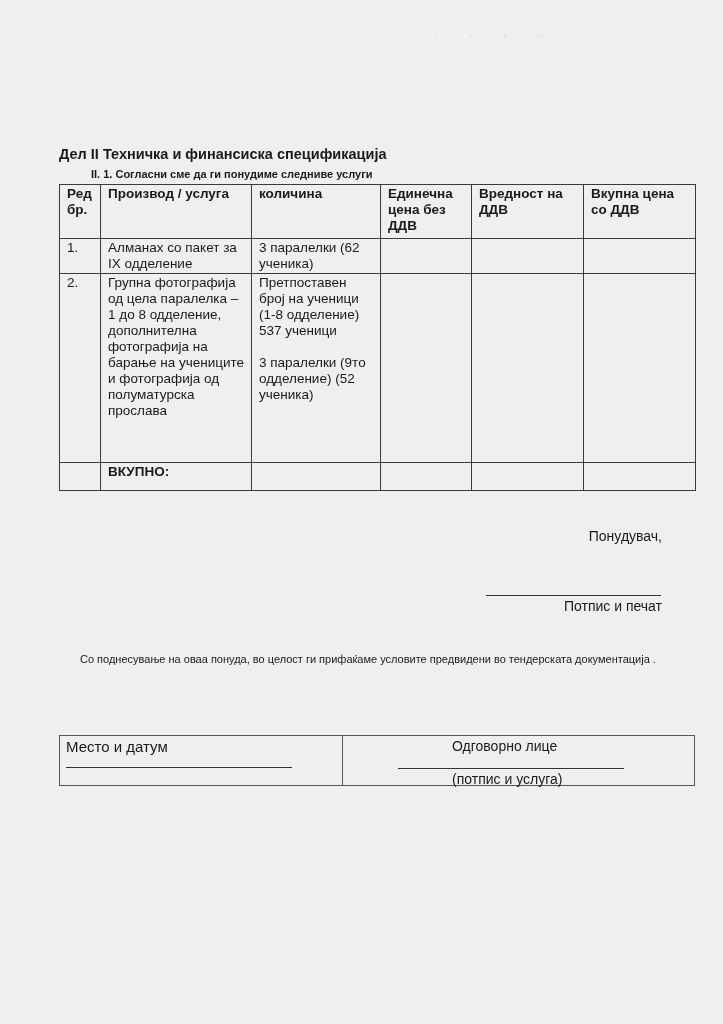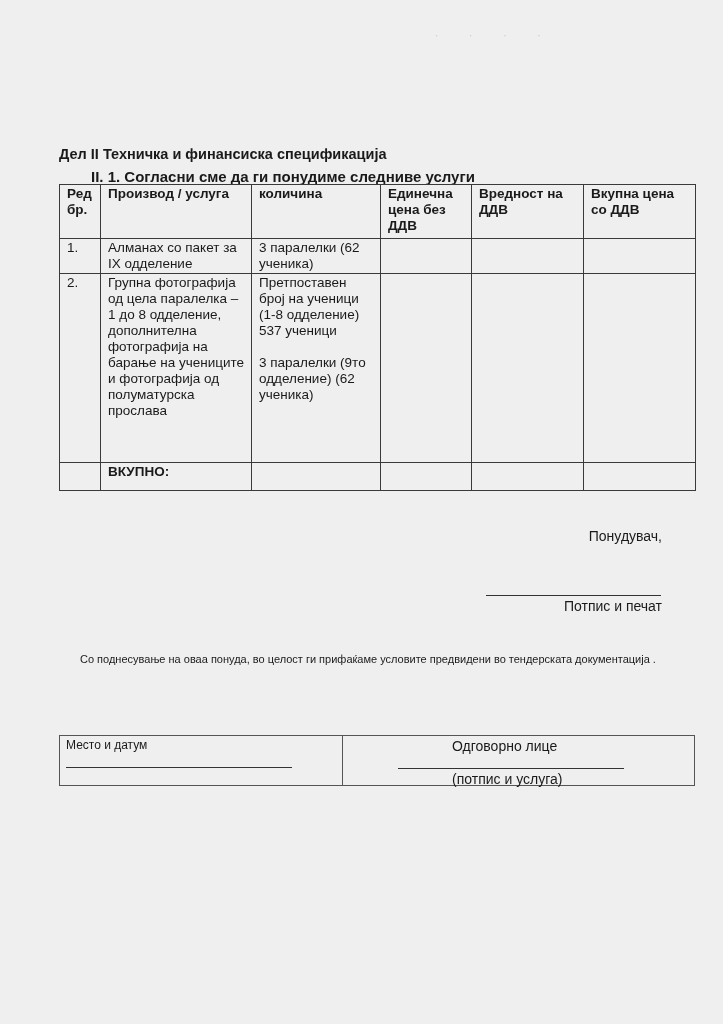--- a/index.html
+++ b/index.html
@@ -3,21 +3,21 @@
 <meta charset="utf-8">
 <style>
   html, body { margin: 0; padding: 0; }
   body {
     width: 723px; height: 1024px; background: #efefef; position: relative;
     font-family: "Liberation Sans", sans-serif; color: #1a1a1a; overflow: hidden;
   }
   .abs { position: absolute; }
   .specks { left: 435px; top: 30px; color: #c9c9c9; font-size: 10px; letter-spacing: 14px; }
   .section-title { left: 59px; top: 134px; font-size: 14.5px; font-weight: bold; white-space: nowrap; margin-top: 12px; }
-  .subtitle { left: 91px; top: 168px; font-size: 15px; font-weight: bold; white-space: nowrap; }
+  .subtitle { left: 91px; top: 168px; font-size: 11px; font-weight: bold; white-space: nowrap; }
   table.spec {
     position: absolute; left: 59px; top: 184px; border-collapse: collapse;
     font-size: 13.5px; line-height: 16px; table-layout: fixed;
   }
   table.spec td, table.spec th {
     border: 1.4px solid #3a3a3a; vertical-align: top; text-align: left;
     padding: 1px 7px 0 7px;
   }
   table.spec th { font-weight: bold; }
   .hdr-row { height: 54px; }
@@ -27,21 +27,21 @@
   .gap { height: 16px; }
   .bidder { right: 61px; top: 528px; font-size: 14px; padding-left: 24px; }
   .sig-line { left: 486px; top: 595px; width: 175px; border-top: 1.3px solid #333; }
   .sig-label { right: 61px; top: 598px; font-size: 14px; margin-left: 28px; }
   .statement { left: 80px; top: 650px; width: 600px; font-size: 11px; line-height: 18px; }
   .bottom-box {
     left: 59px; top: 735px; width: 636px; height: 51px; border: 1.4px solid #555;
     box-sizing: border-box;
   }
   .bottom-divider { left: 342px; top: 735px; height: 51px; border-left: 1.4px solid #555; }
-  .place-label { left: 66px; top: 738px; font-size: 12px; }
+  .place-label { left: 66px; top: 738px; font-size: 15px; }
   .place-line { left: 66px; top: 767px; width: 226px; border-top: 1.3px solid #333; }
   .resp-label { left: 452px; top: 738px; font-size: 14px; }
   .resp-line { left: 398px; top: 768px; width: 226px; border-top: 1.3px solid #333; }
   .resp-sub { left: 452px; top: 771px; font-size: 14px; }
 </style>
 </head>
 <body>
 
 <div class="abs specks">·  ·  ·  ·</div>
 
@@ -73,21 +73,21 @@
     <td></td>
     <td></td>
     <td></td>
   </tr>
   <tr class="r2">
     <td>2.</td>
     <td>Групна фотографија од цела паралелка – 1 до 8 одделение, дополнителна фотографија на барање на учениците и фотографија од полуматурска прослава</td>
     <td>
       <div>Претпоставен број на ученици (1-8 одделение) 537 ученици</div>
       <div class="gap"></div>
-      <div>3 паралелки (9то одделение) (62 ученика)</div>
+      <div>3 паралелки (9то одделение) (52 ученика)</div>
     </td>
     <td></td>
     <td></td>
     <td></td>
   </tr>
   <tr class="r3">
     <td></td>
     <td style="font-weight:bold">ВКУПНО:</td>
     <td></td>
     <td></td>

